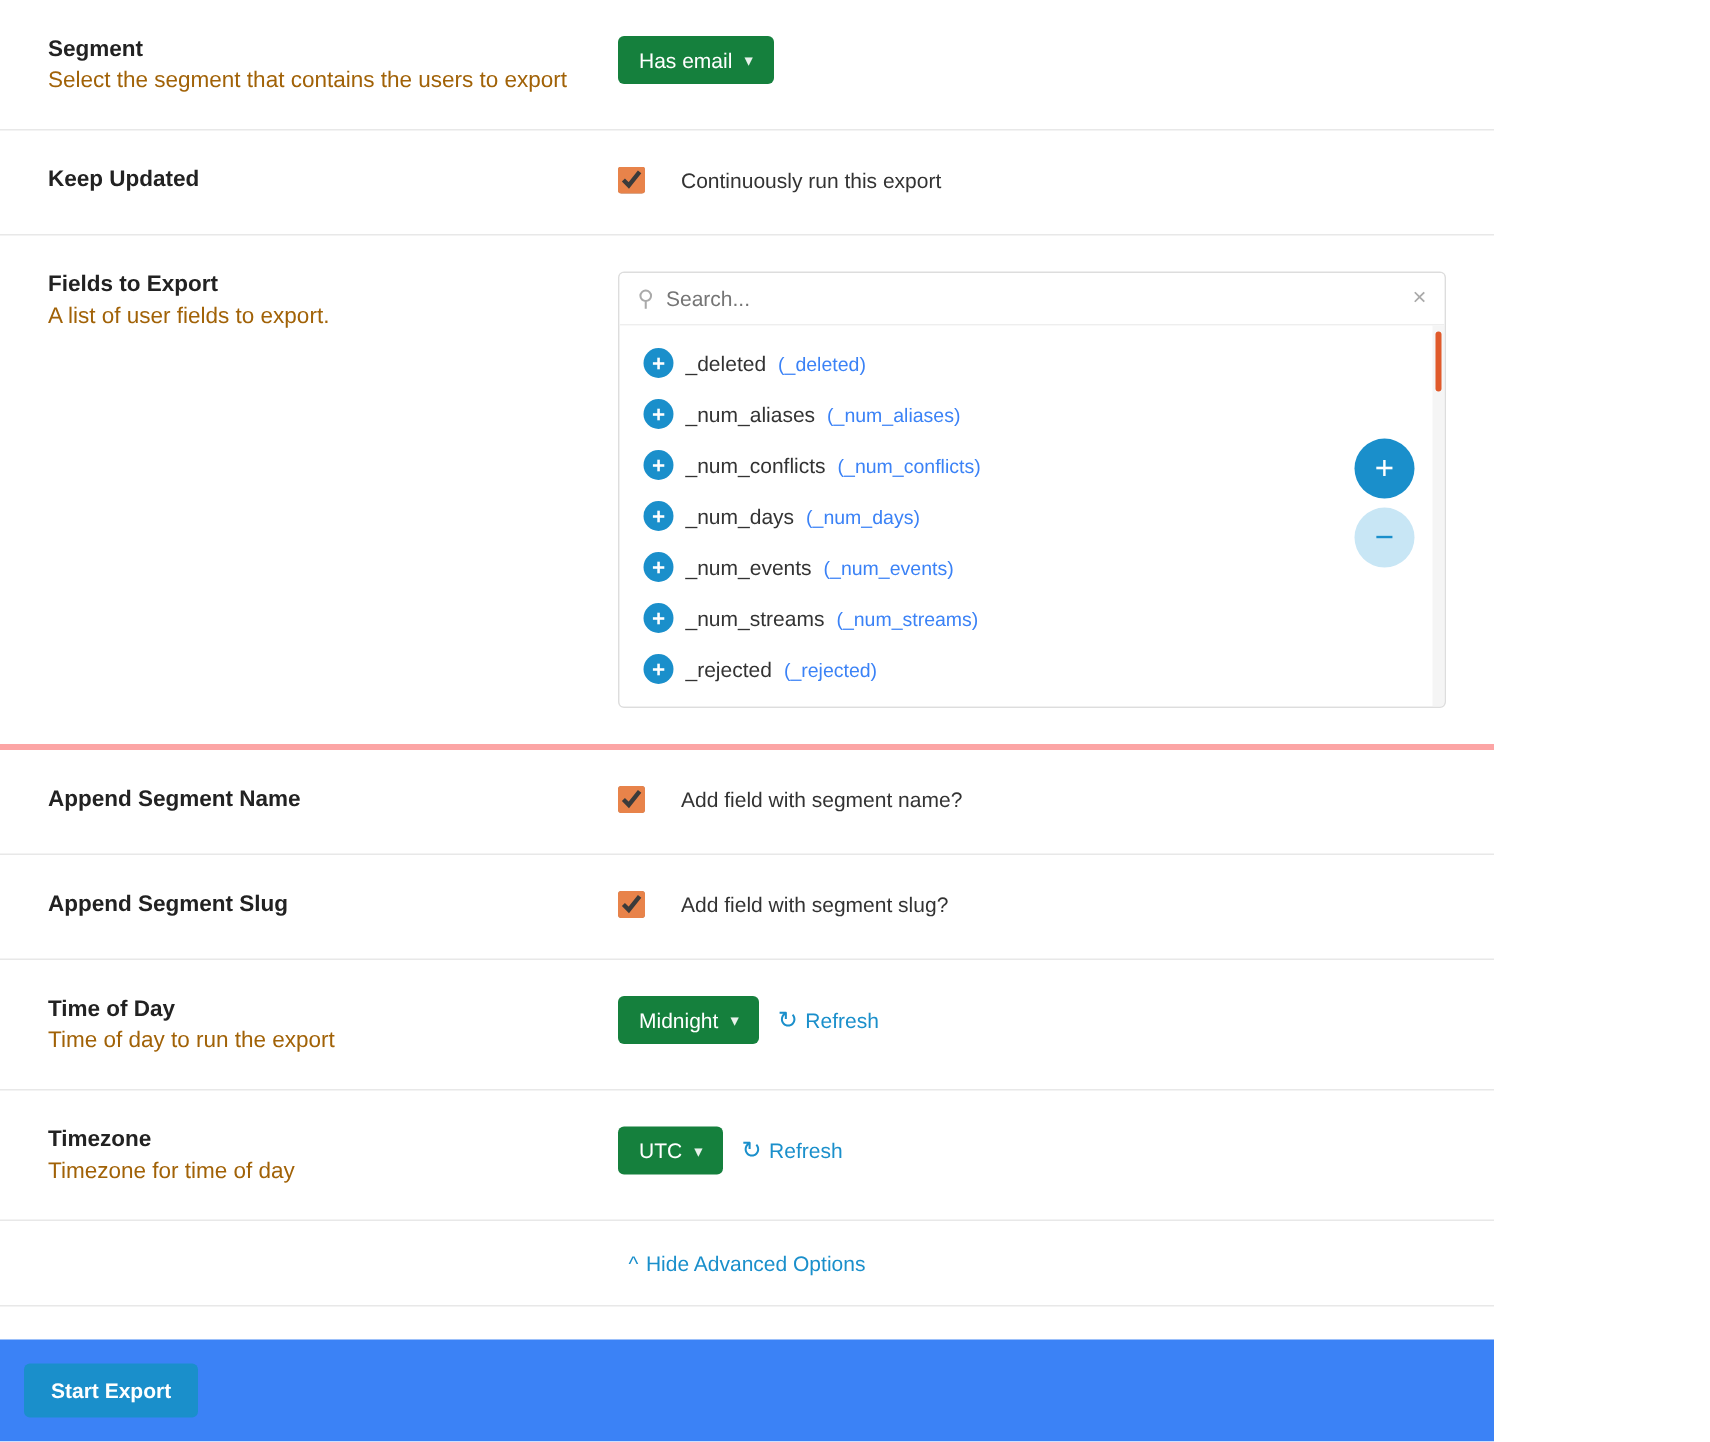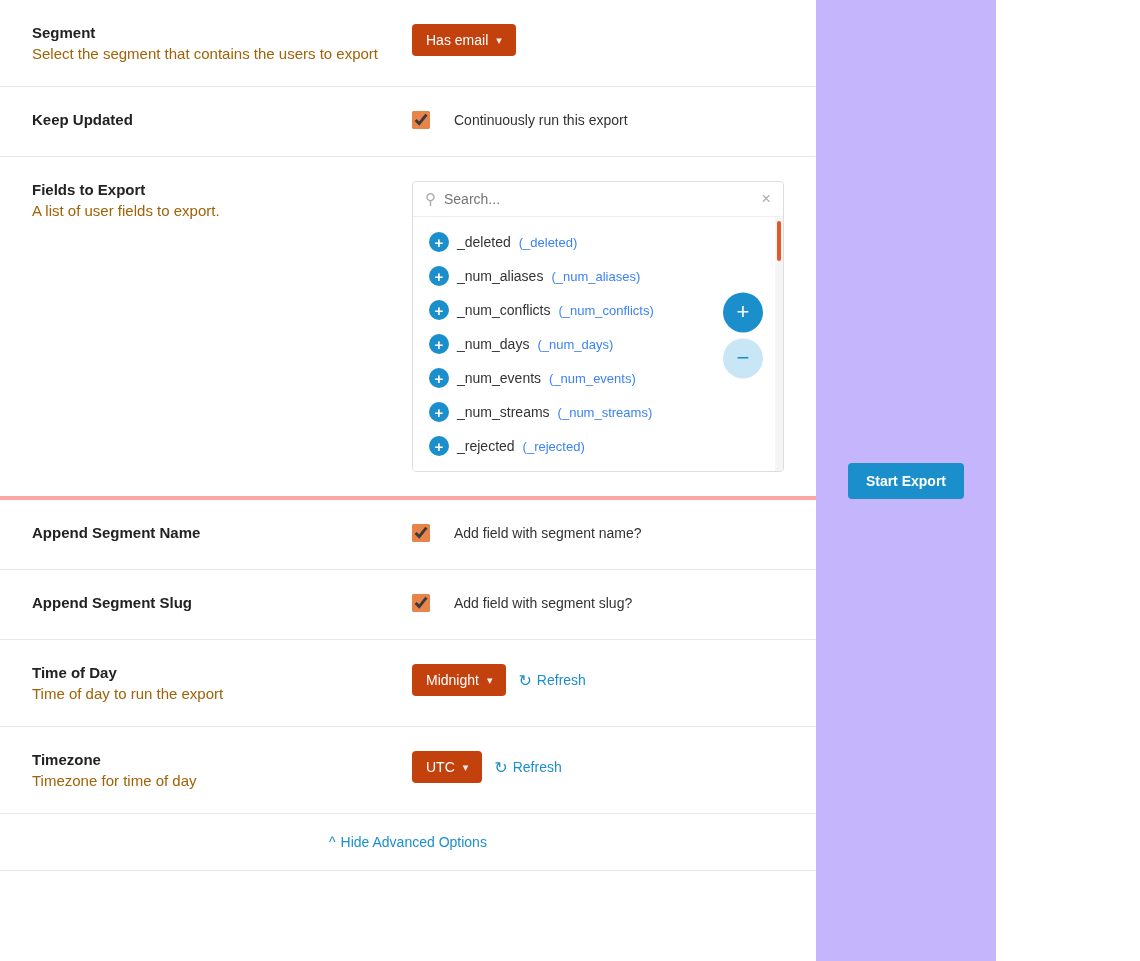--- a/index.html
+++ b/index.html
@@ -8,21 +8,21 @@
       font-size: 14px;
       background: #fff;
       color: #333;
     }
 
     .page-wrapper {
       width: 996px;
       min-height: 961px;
       background: #fff;
       display: flex;
-      flex-direction: row;
+      flex-direction: column;
     }
 
     .main-content {
       flex: 1;
       padding: 0;
     }
 
     .section {
       display: flex;
       align-items: flex-start;
@@ -50,21 +50,21 @@
     .section-content {
       flex: 1;
       display: flex;
       align-items: center;
       flex-wrap: wrap;
       gap: 12px;
     }
 
     
     .dropdown-btn {
-      background: #c2410c;
+      background: #15803d;
       color: #fff;
       border: none;
       border-radius: 4px;
       padding: 8px 14px;
       font-size: 14px;
       cursor: pointer;
       display: flex;
       align-items: center;
       gap: 8px;
     }
@@ -269,22 +269,22 @@
       color: #1a8fcb;
       text-decoration: none;
       font-size: 14px;
       display: inline-flex;
       align-items: center;
       gap: 5px;
     }
 
     
     .footer {
-      background: #c4b5fd;
-      padding: 16px 32px;
+      background: #3b82f6;
+      padding: 16px 16px;
       display: flex;
       align-items: center;
     }
 
     .start-export-btn {
       background: #1a8fcb;
       color: #fff;
       border: none;
       border-radius: 4px;
       padding: 10px 18px;

